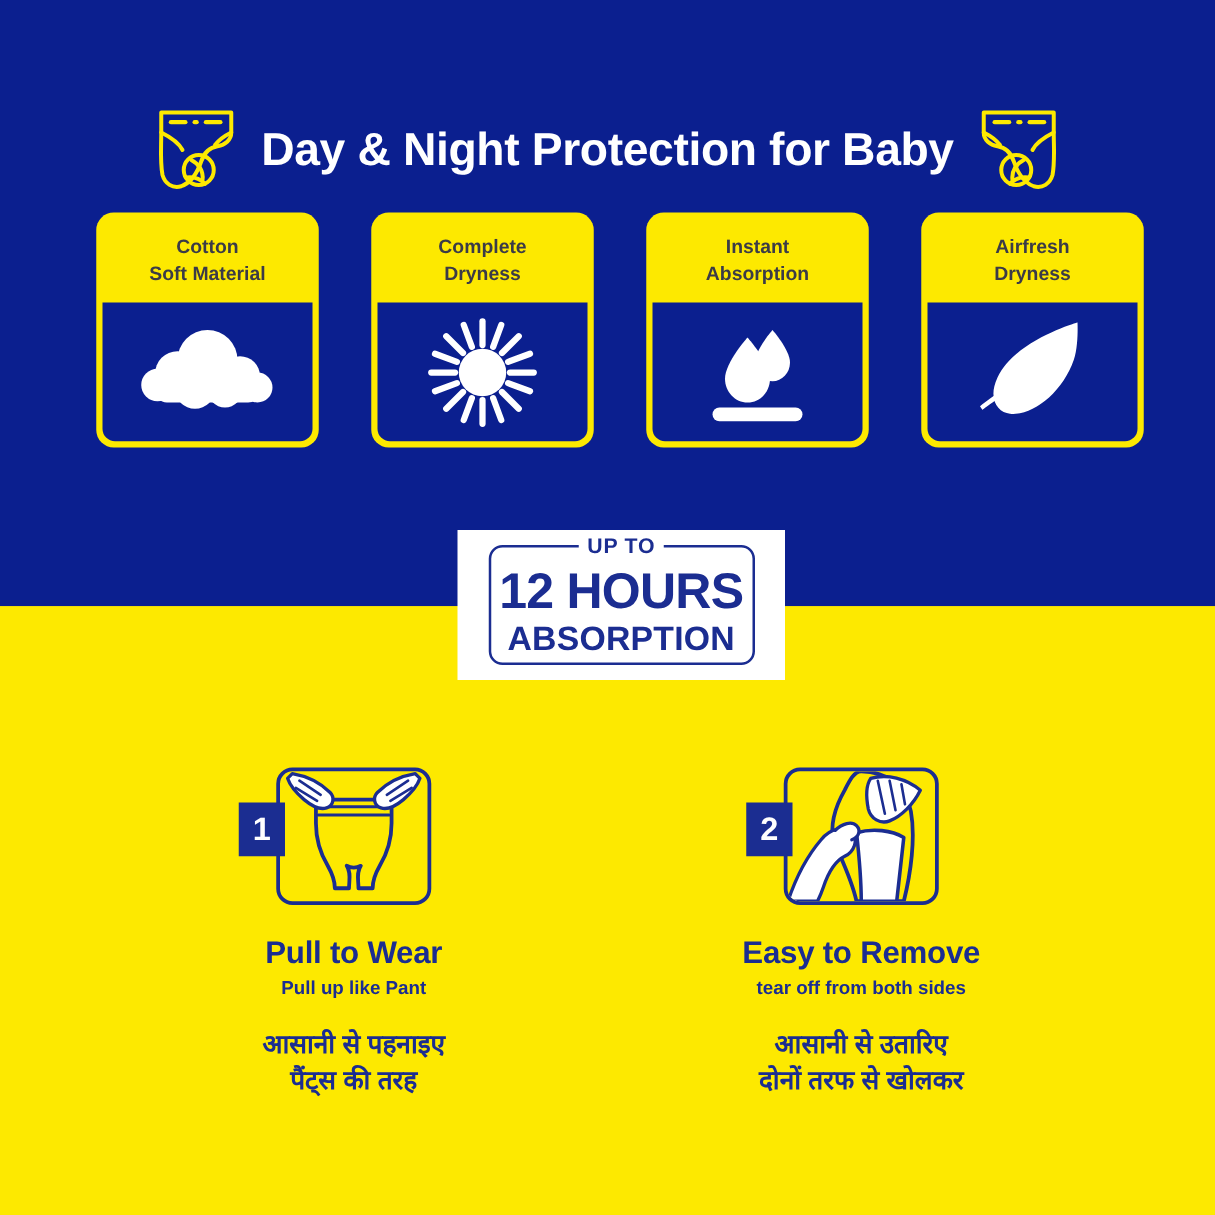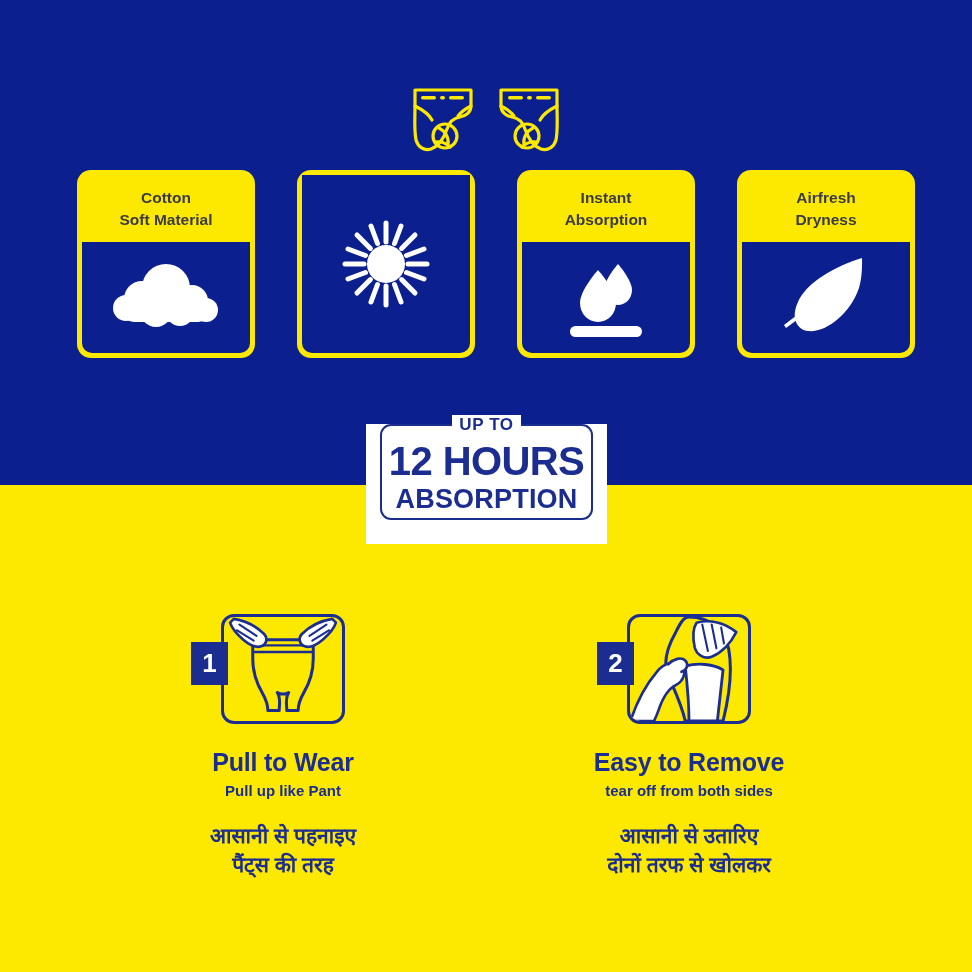--- a/index.html
+++ b/index.html
@@ -94,25 +94,25 @@
     display: flex;
     align-items: center;
     justify-content: center;
   }
   .card-panel svg { display: block; }
 
   
   .badge {
     position: absolute;
     left: 366px; top: 424px;
-    width: 241px;
+    width: 262px;
     height: 120px;
     background: #ffffff;
     display: flex;
-    align-items: flex-start;
+    align-items: center;
     justify-content: center;
   }
   .badge-inner {
     position: relative;
     width: 213px;
     height: 96px;
   }
   .badge-frame {
     position: absolute;
     inset: 0;
@@ -238,20 +238,21 @@
         <path d="M30 44 C36 47 40 53 39 60"></path>
         <path d="M26 58 C32 57 37 59 41 63"></path>
       </g>
       <g fill="#fde900">
         <rect x="12" y="12" width="15" height="3.4" rx="1.7"></rect>
         <rect x="31" y="12" width="5" height="3.4" rx="1.7"></rect>
         <rect x="40" y="12" width="15" height="3.4" rx="1.7"></rect>
       </g>
     </svg>
 
+    <div class="header-title">Day &amp; Night Protection for Baby</div>
 
     <svg class="diaper-ico flip" viewBox="0 0 68 72">
       <g fill="none" stroke="#fde900" stroke-width="3.2" stroke-linejoin="round" stroke-linecap="round">
         <path d="M6 6 H62 V22 C62 28 57 32 51 33 C44 34 40 39 38 45
                  C35 54 30 62 22 65 C15 67 9 63 7 56 C5 46 6 34 6 22 Z"></path>
         <path d="M6 22 C14 26 20 30 23 36"></path>
         <path d="M62 22 C56 25 52 28 49 32"></path>
         <circle cx="36" cy="52" r="12"></circle>
         <path d="M30 44 C36 47 40 53 39 60"></path>
         <path d="M26 58 C32 57 37 59 41 63"></path>
@@ -281,20 +282,24 @@
             <circle cx="102" cy="49" r="12"></circle>
             <circle cx="52" cy="50" r="16"></circle>
             <circle cx="76" cy="51" r="14"></circle>
             <rect x="20" y="42" width="84" height="19" rx="9.5"></rect>
           </g>
         </svg>
       </div>
     </div>
 
     <div class="card">
+      <div class="card-title">
+        <span>Complete</span>
+        <span>Dryness</span>
+      </div>
       <div class="card-panel">
         <svg width="96" height="96" viewBox="0 0 96 96">
           <circle cx="48" cy="48" r="19" fill="#ffffff"></circle>
           <g stroke="#ffffff" stroke-width="5" stroke-linecap="round">
             <line x1="48" y1="26" x2="48" y2="7"></line>
             <line x1="48" y1="70" x2="48" y2="89"></line>
             <line x1="26" y1="48" x2="7" y2="48"></line>
             <line x1="70" y1="48" x2="89" y2="48"></line>
             <line x1="32.4" y1="32.4" x2="19" y2="19"></line>
             <line x1="63.6" y1="63.6" x2="77" y2="77"></line>

